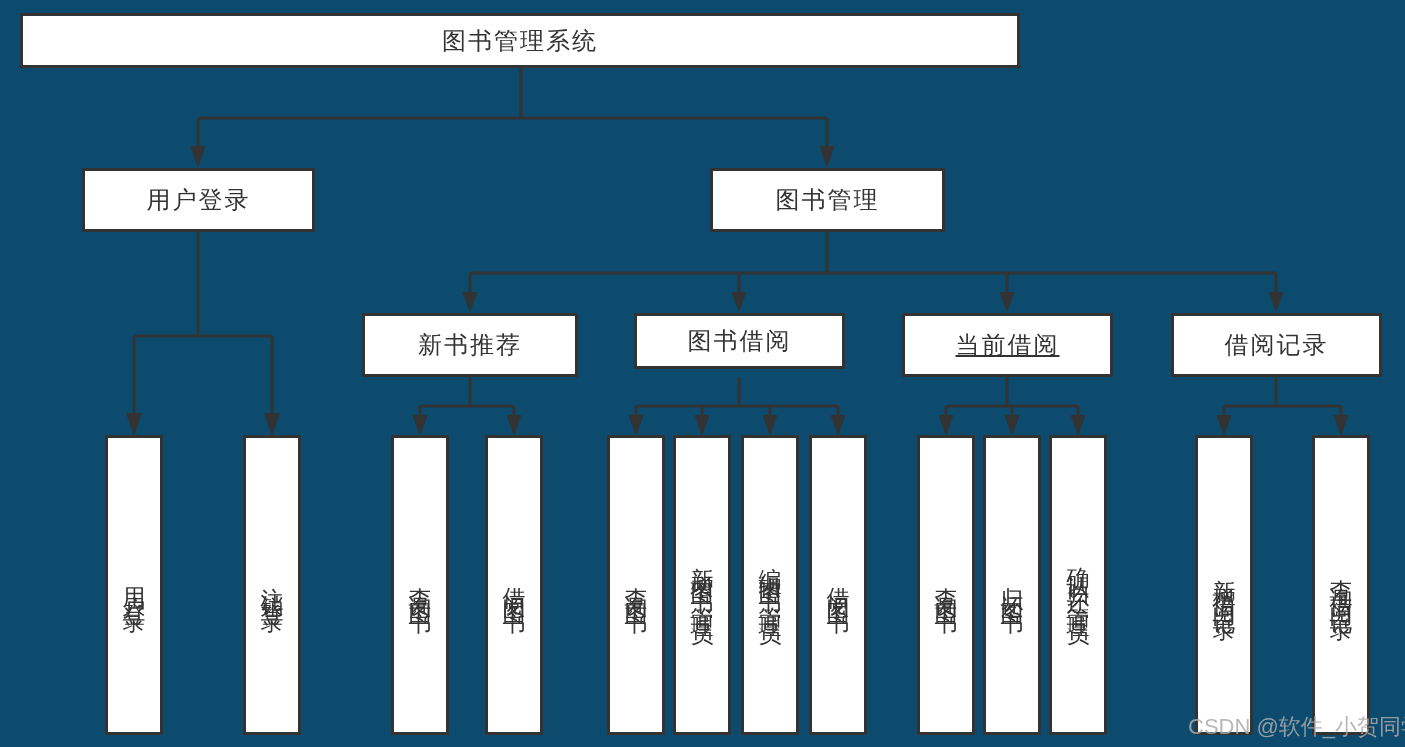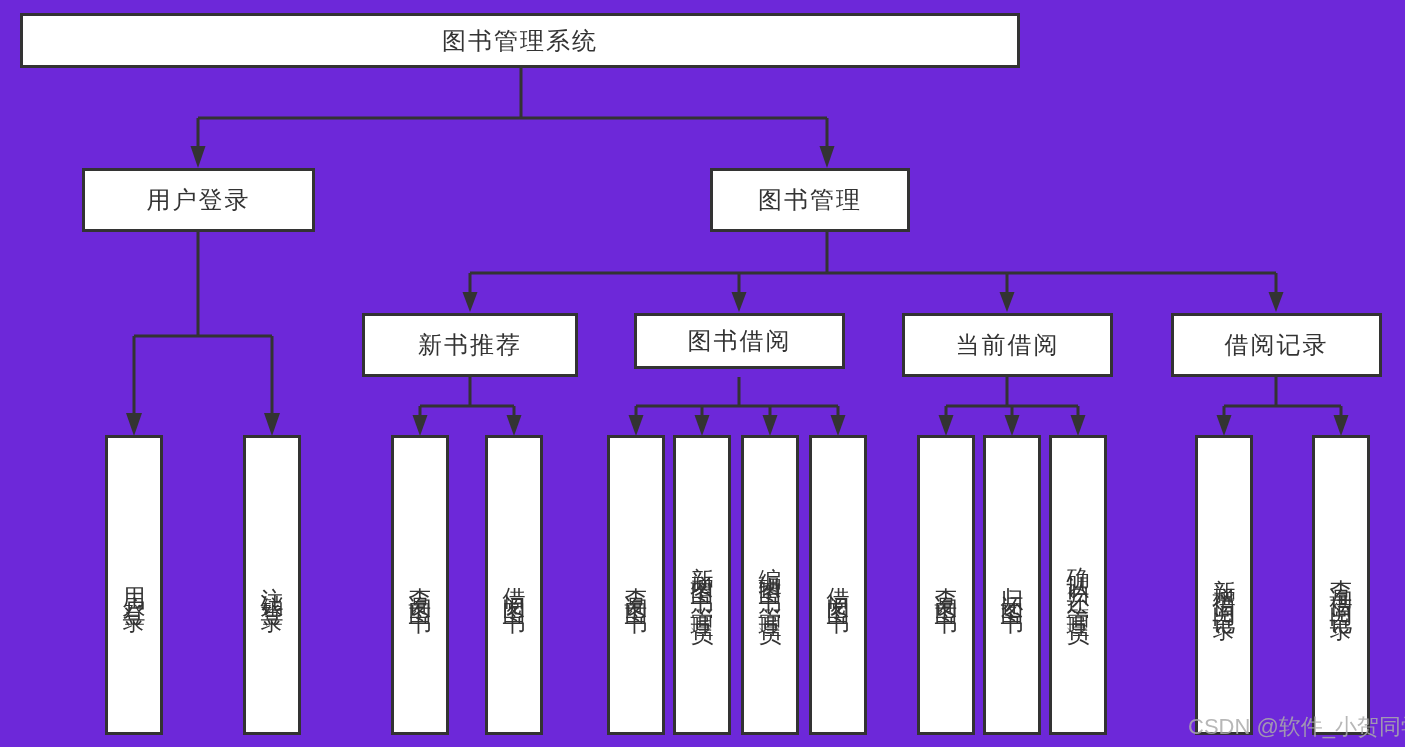--- a/index.html
+++ b/index.html
@@ -5,21 +5,21 @@
   html, body {
     margin: 0;
     padding: 0;
     background: #ffffff;
     font-family: "Liberation Sans", "DejaVu Sans", sans-serif;
   }
   .canvas {
     position: relative;
     width: 1405px;
     height: 747px;
-    background: #6d28d9;
+    background: #0c4a6e;
     overflow: hidden;
   }
   .connectors {
     position: absolute;
     left: 0;
     top: 0;
     pointer-events: none;
   }
   .box {
     position: absolute;
@@ -133,31 +133,31 @@
     </g>
   </svg>
 
   <div class="box h" style="left:20px; top:13px; width:1000px; height:55px;">
     <span>图书管理系统</span>
   </div>
 
   <div class="box h" style="left:82px; top:168px; width:233px; height:64px;">
     <span>用户登录</span>
   </div>
-  <div class="box h" style="left:710px; top:168px; width:200px; height:64px;">
+  <div class="box h" style="left:710px; top:168px; width:235px; height:64px;">
     <span>图书管理</span>
   </div>
 
   <div class="box h" style="left:362px; top:313px; width:216px; height:64px;">
     <span>新书推荐</span>
   </div>
   <div class="box h" style="left:634px; top:313px; width:211px; height:56px;">
     <span>图书借阅</span>
   </div>
-  <div class="box h" style="left:902px; top:313px; width:211px; height:64px;">
+  <div class="box h" style="left:902px; top:313px; width:211px; height:64px;text-decoration:underline;">
     <span>当前借阅</span>
   </div>
   <div class="box h" style="left:1171px; top:313px; width:211px; height:64px;">
     <span>借阅记录</span>
   </div>
 
   <div class="box v" style="left:105px; top:435px; width:58px; height:300px;">
     <span>用户登录</span>
   </div>
   <div class="box v" style="left:243px; top:435px; width:58px; height:300px;">

